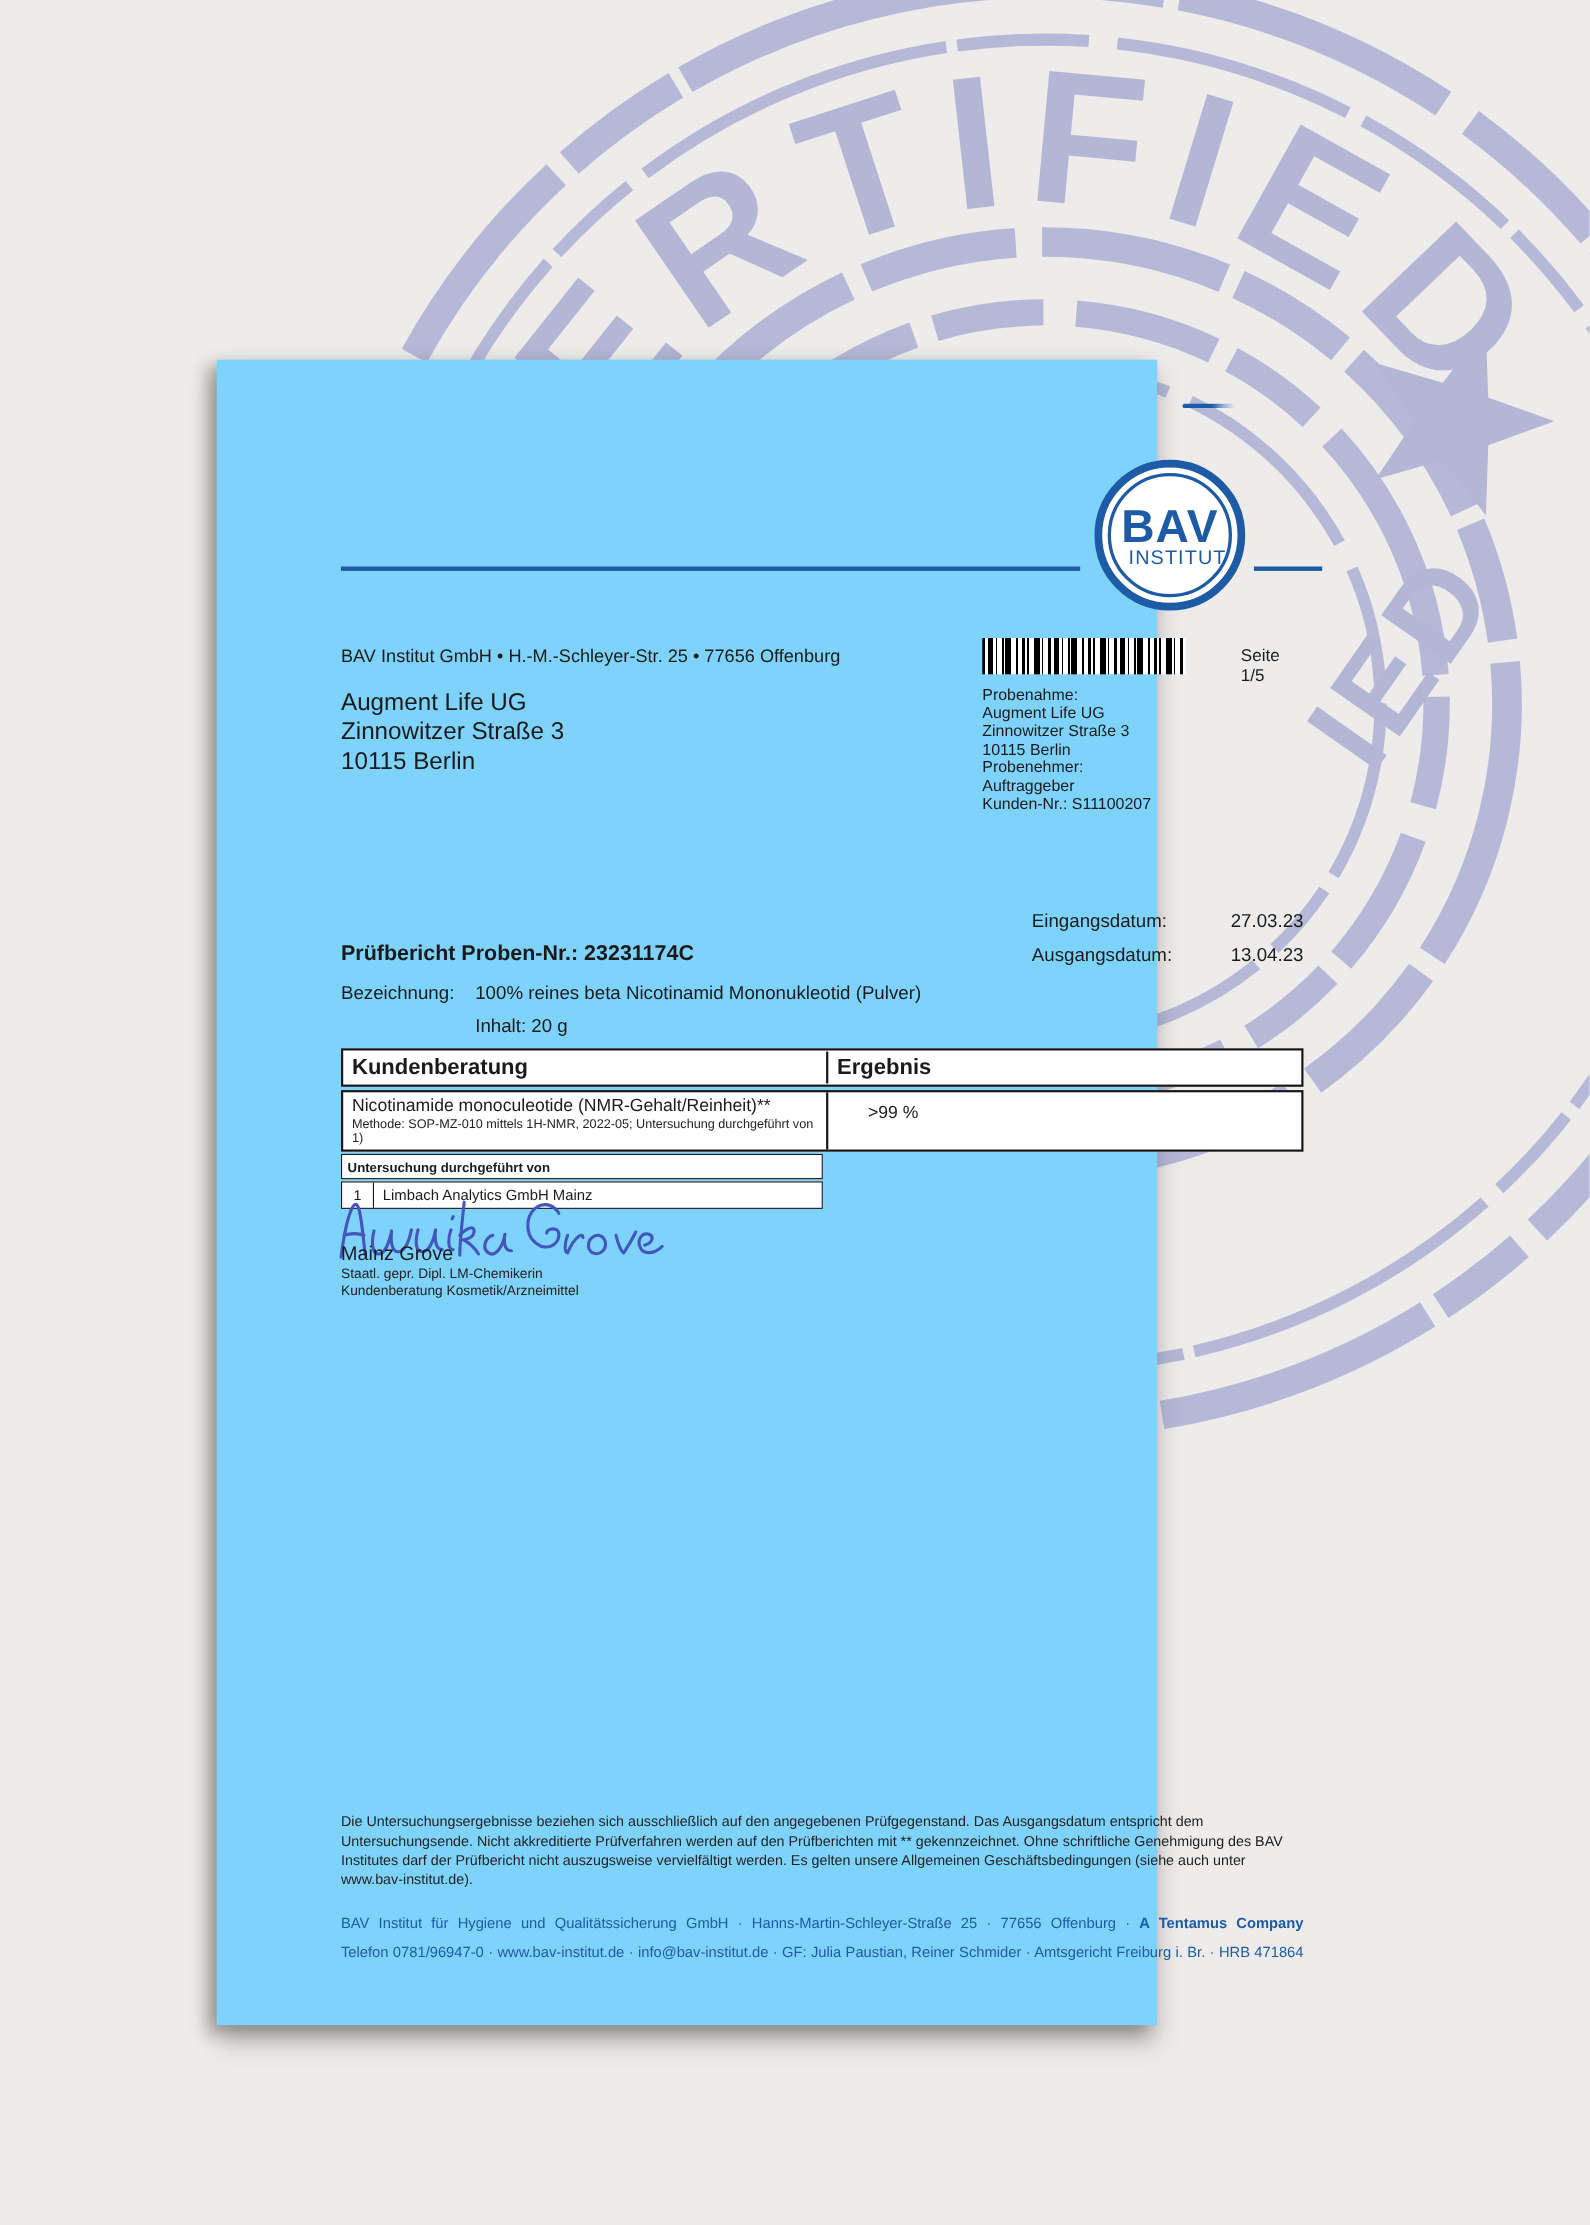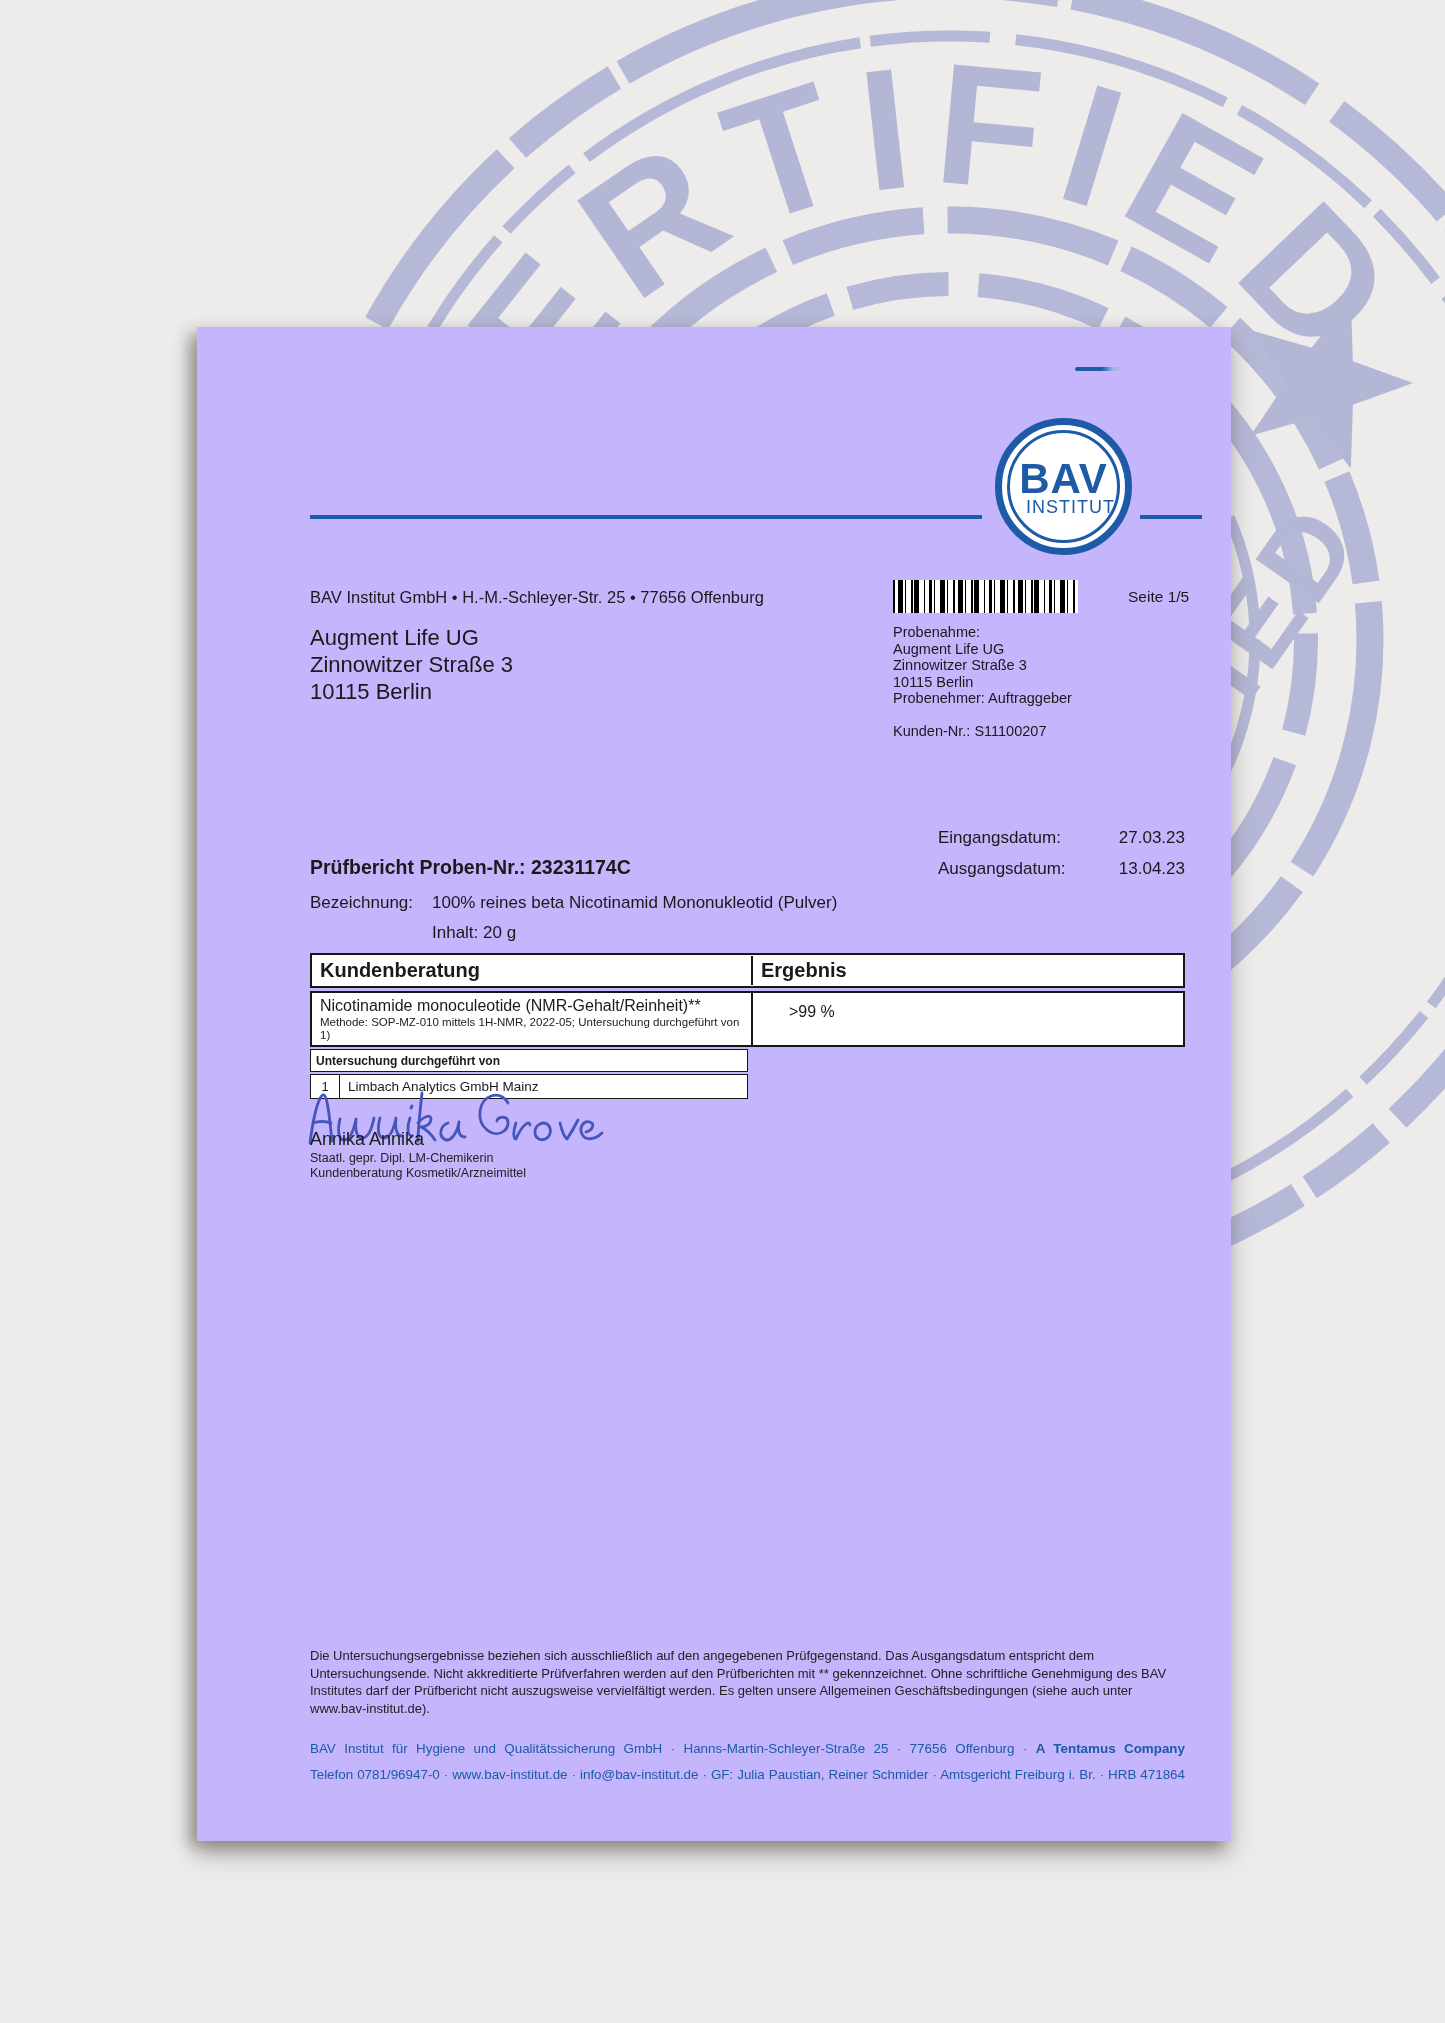--- a/index.html
+++ b/index.html
@@ -11,22 +11,22 @@
     overflow:hidden;
     position:relative;
   }
   .canvas{position:absolute;inset:0;width:1445px;height:2023px;}
 
   
   .stamp-svg{position:absolute;left:0;top:0;z-index:0;}
 
   
   .paper{
-    position:absolute;left:197px;top:327px;width:1034px;height:1514px;
-    background:#c4b5fd;z-index:1;
+    position:absolute;left:197px;top:327px;width:855px;height:1514px;
+    background:#7dd3fc;z-index:1;
     box-shadow:-8px 6px 14px rgba(80,75,70,.45), 0 14px 22px rgba(80,75,70,.35);
   }
   .abs{position:absolute;}
 
   
   .rule{height:4px;background:#1d5ba6;}
   .logo-outer{
     width:137px;height:137px;border-radius:50%;
     border:7px solid #1d5ba6;box-sizing:border-box;
     display:flex;align-items:center;justify-content:center;background:#fff;
@@ -205,21 +205,21 @@
         <path d="M116,40 C122,33 129,31 129,36 C129,42 122,44 119,44 C124,46 130,52 133,57"></path>
         <path d="M146,40 C139,42 136,52 142,56 C148,60 155,51 157,39 C156,46 156,54 163,54"></path>
         <path d="M206,20 C198,6 180,12 178,28 C176,45 192,56 202,48 C207,44 207,37 204,35 C200,33 195,35 195,38"></path>
         <path d="M214,40 C211,48 211,55 214,56 C216,51 219,45 224,41 C226,39 228,40 228,42"></path>
         <path d="M238,41 C232,44 231,53 237,56 C244,59 250,52 248,45 C246,40 242,39 238,41"></path>
         <path d="M258,40 C260,48 262,54 265,56 C269,50 273,43 276,37"></path>
         <path d="M284,49 C291,47 293,41 288,39 C281,37 277,45 280,51 C283,58 293,57 300,50"></path>
       </g>
     </svg>
 
-    <div class="abs sig-name" style="left:113px;top:802px;">Annika Annika</div>
+    <div class="abs sig-name" style="left:113px;top:802px;">Mainz Grove</div>
     <div class="abs sig-sub" style="left:113px;top:824px;">
       <div>Staatl. gepr. Dipl. LM-Chemikerin</div>
       <div>Kundenberatung Kosmetik/Arzneimittel</div>
     </div>
 
     <div class="abs disclaimer" style="left:113px;top:1320px;">Die Untersuchungsergebnisse beziehen sich ausschließlich auf den angegebenen Prüfgegenstand. Das Ausgangsdatum entspricht dem Untersuchungsende. Nicht akkreditierte Prüfverfahren werden auf den Prüfberichten mit ** gekennzeichnet. Ohne schriftliche Genehmigung des BAV Institutes darf der Prüfbericht nicht auszugsweise vervielfältigt werden. Es gelten unsere Allgemeinen Geschäftsbedingungen (siehe auch unter www.bav-institut.de).</div>
 
     <div class="abs footer-line" style="left:113px;top:1413px;">
       <span>BAV Institut für Hygiene und Qualitätssicherung GmbH · Hanns-Martin-Schleyer-Straße 25 · 77656 Offenburg ·</span>
       <span class="footer-bold">A Tentamus Company</span>

